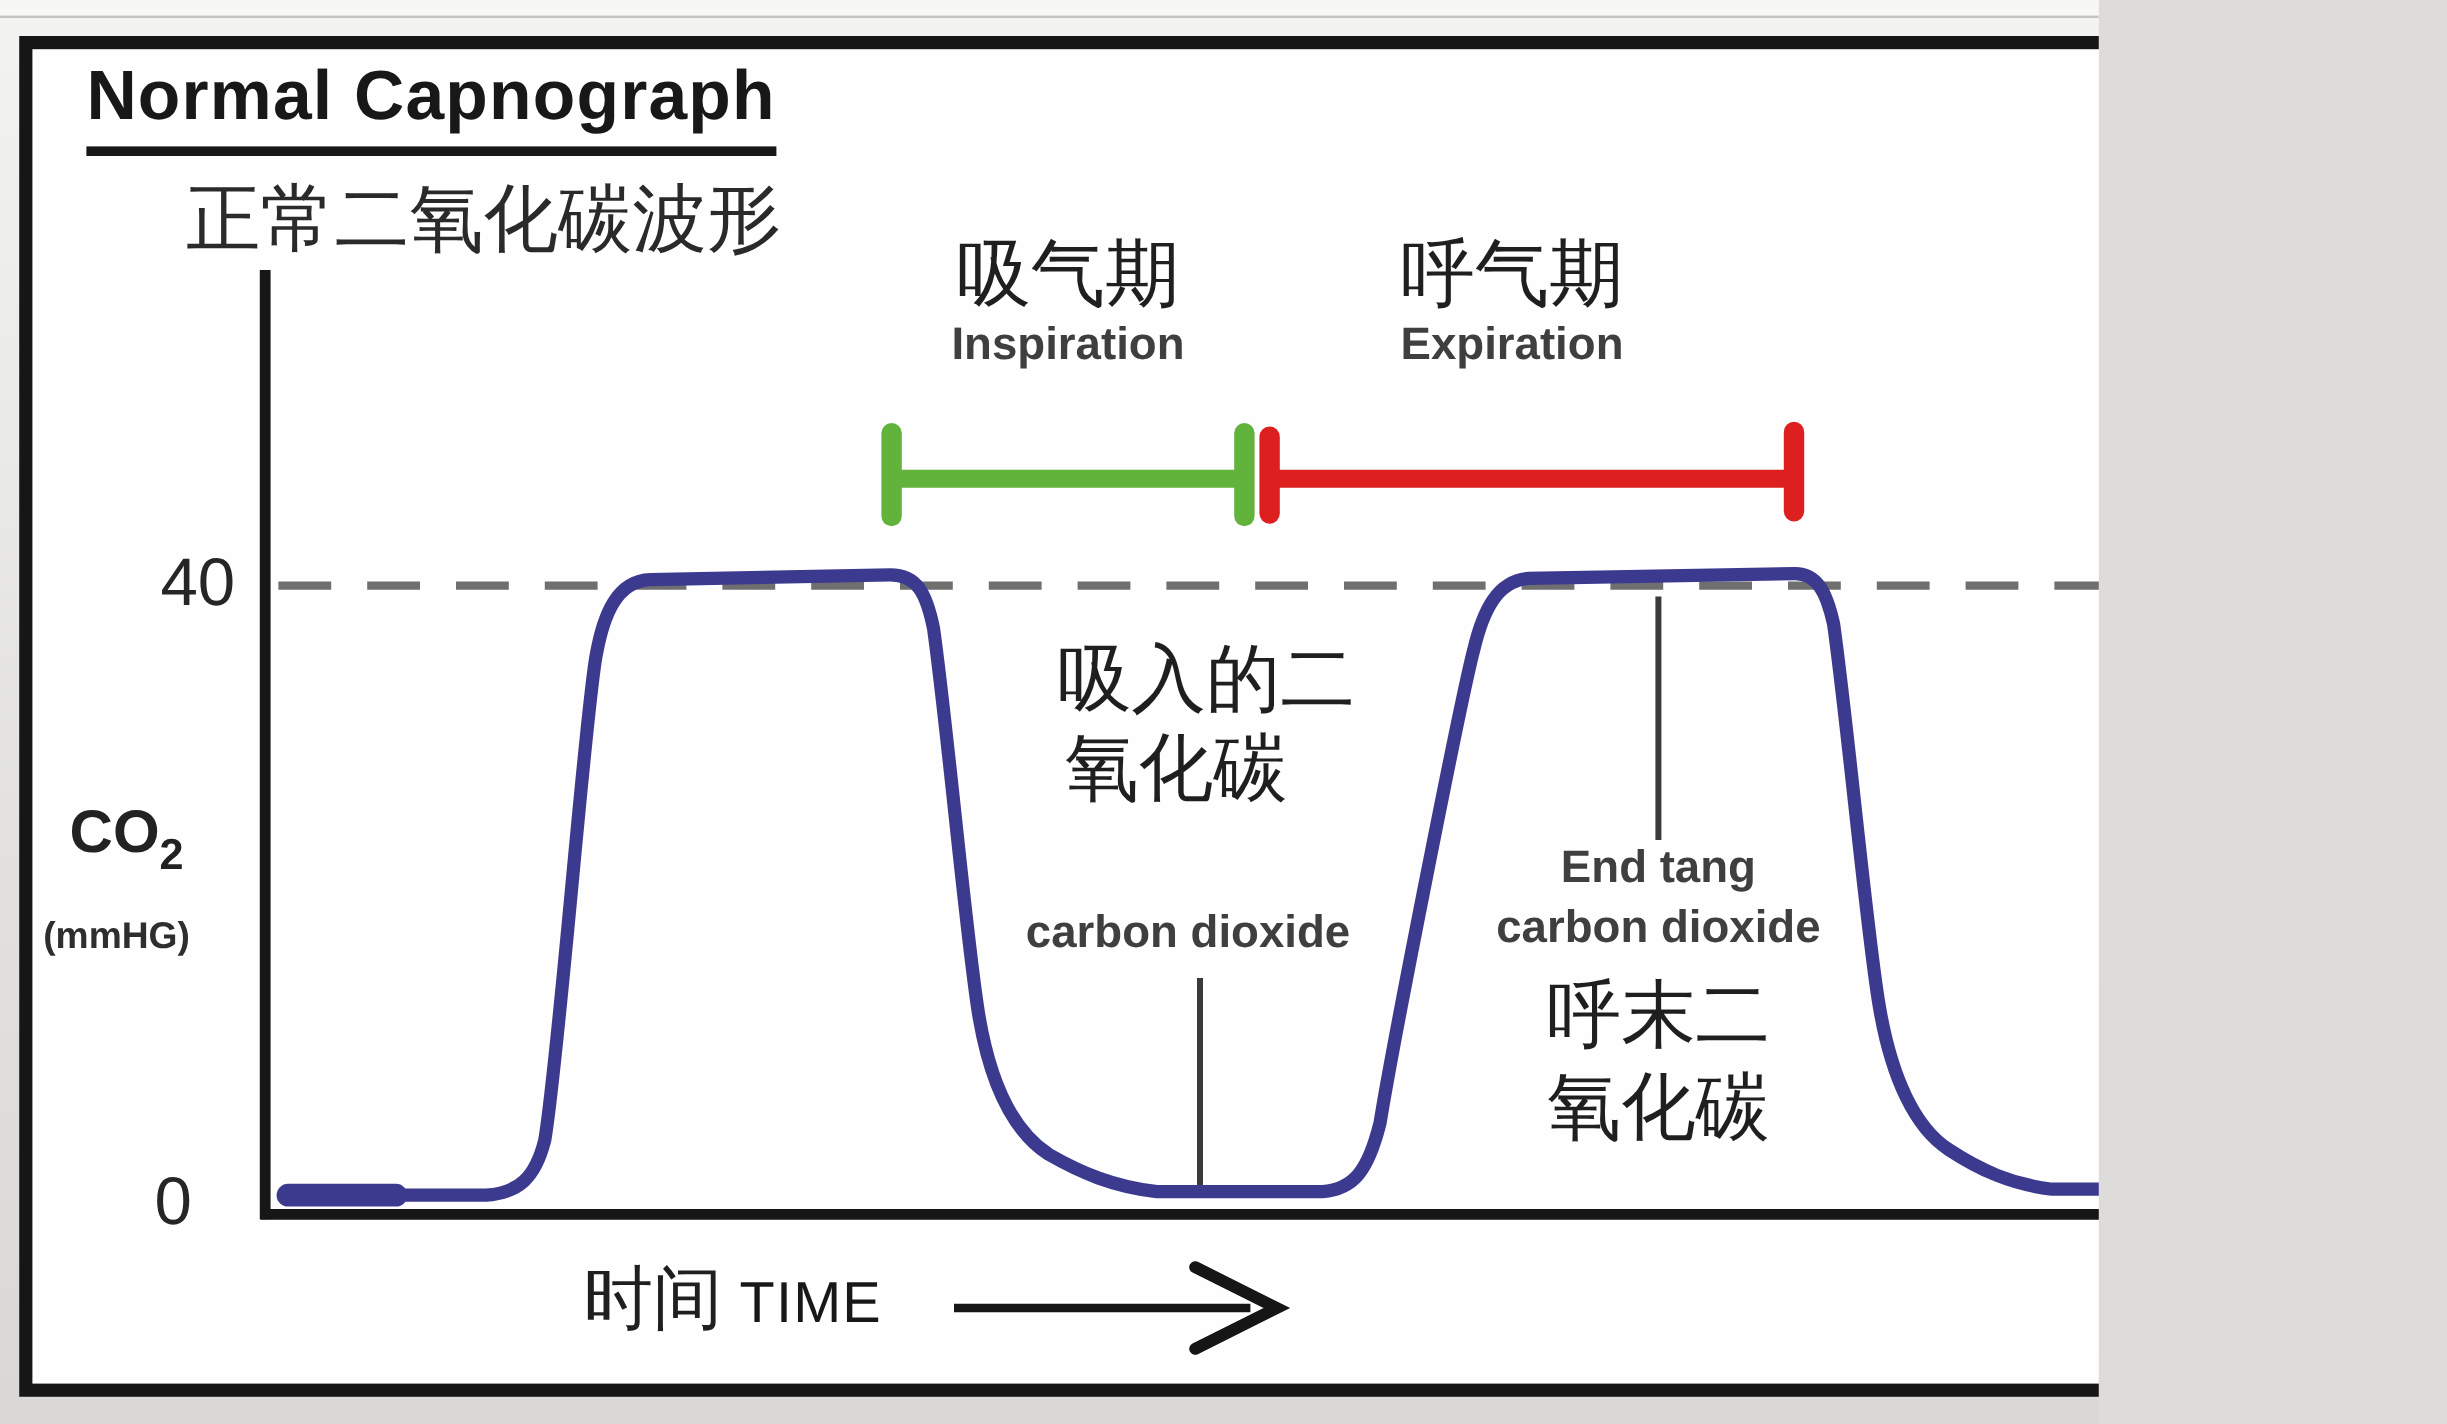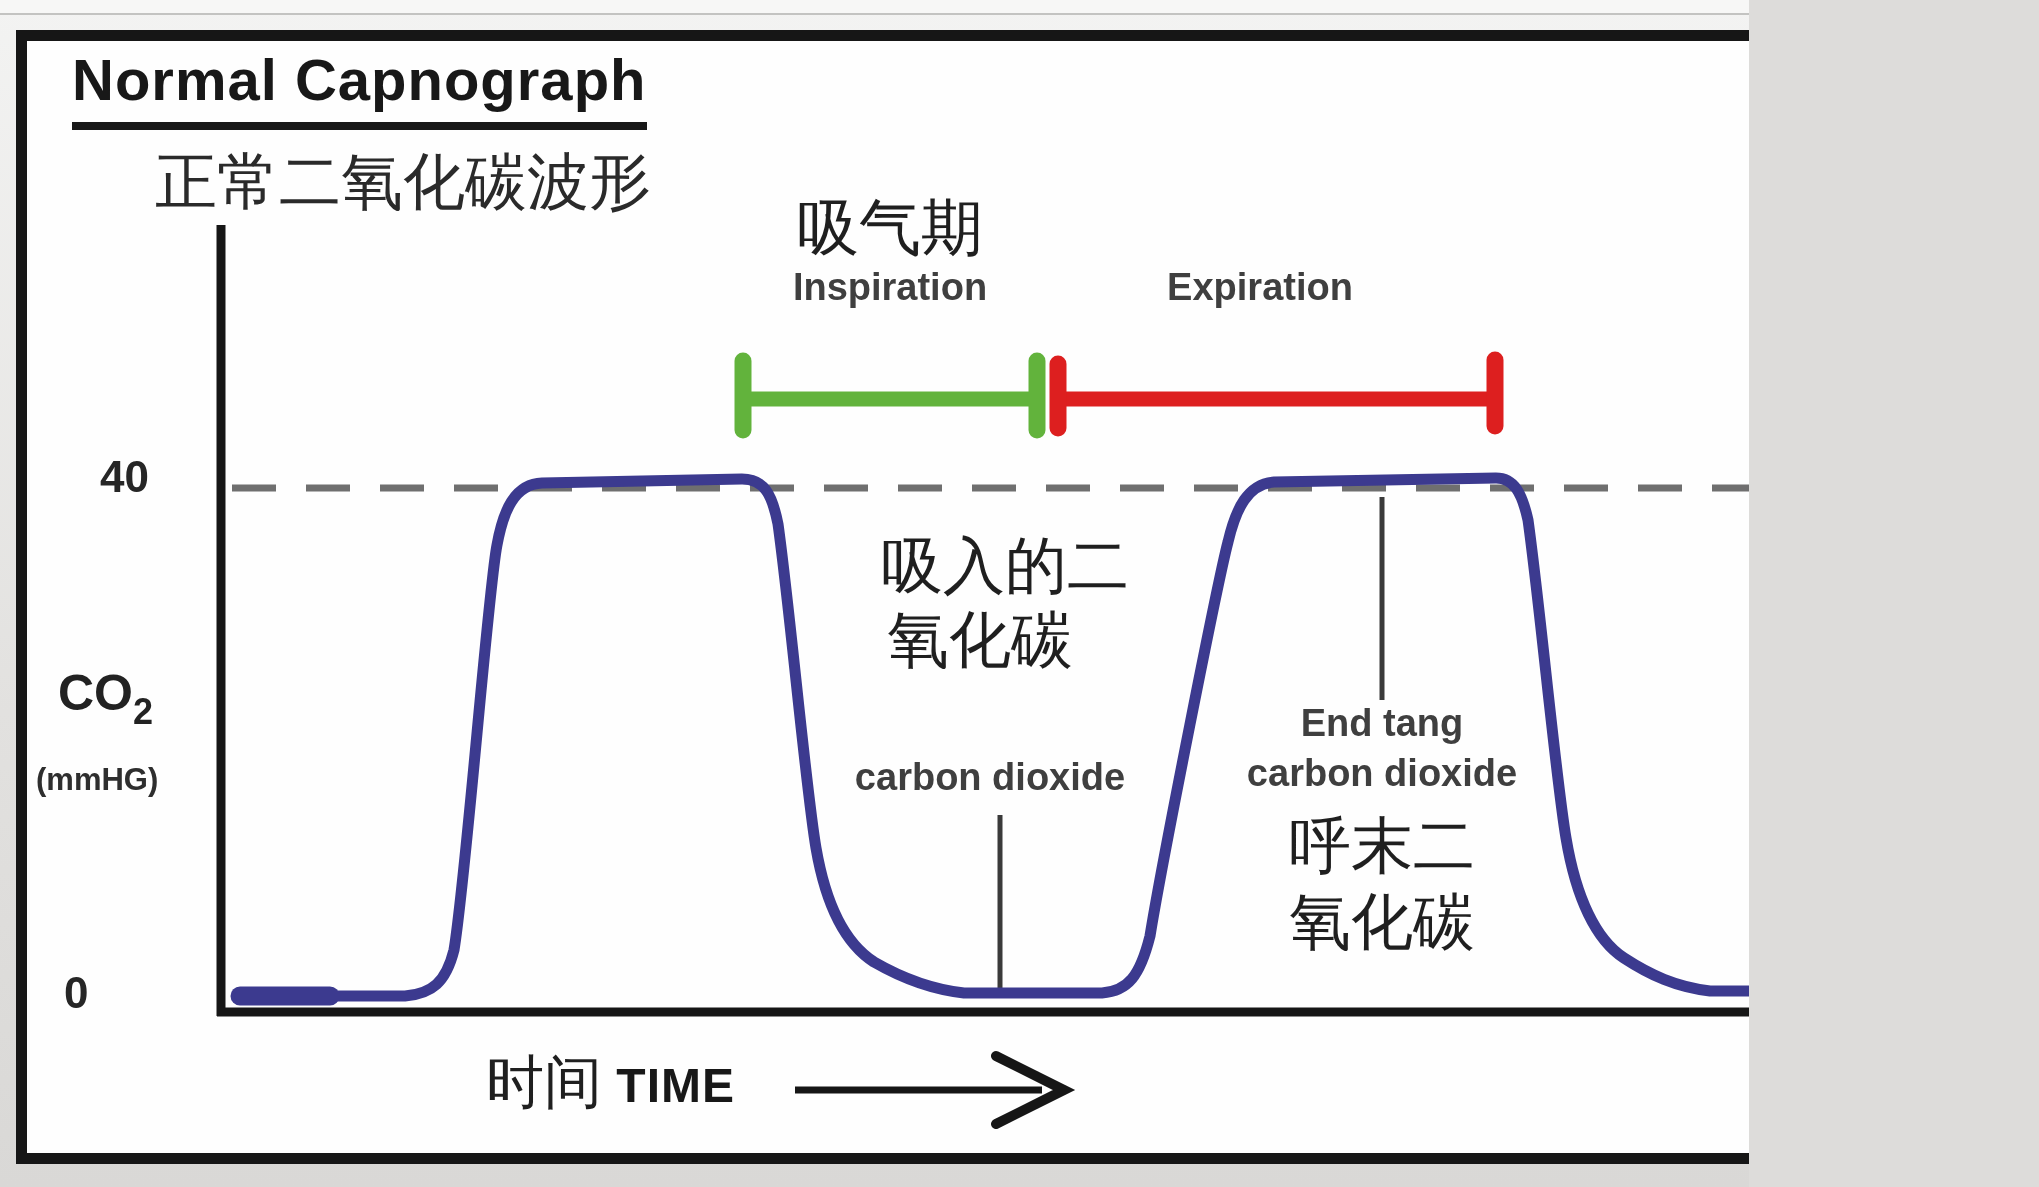--- a/index.html
+++ b/index.html
@@ -11,27 +11,27 @@
   .frame{position:absolute;left:16px;top:30px;width:1954px;height:1112px;
         background:#fefefe;border:11px solid #161616;}
   svg.overlay{position:absolute;left:0;top:0;width:2039px;height:1187px;pointer-events:none;}
   .abs{position:absolute;white-space:nowrap;}
   .page-title{left:72px;top:46px;font-size:58px;font-weight:800;letter-spacing:1px;
         color:#181818;border-bottom:8px solid #181818;padding-bottom:9px;}
   .cn-title{left:155px;top:140px;font-size:62px;color:#2a2a2a;}
   .cn{font-size:62px;color:#1f1f1f;text-align:center;width:320px;}
   .cn-sm{font-size:62px;color:#1f1f1f;text-align:center;width:320px;}
   .en-label{font-size:38px;font-weight:700;color:#3f3f3f;text-align:center;width:320px;}
-  .tick{font-size:44px;font-weight:700;color:#262626;width:96px;}
+  .tick{font-size:56px;font-weight:400;color:#262626;text-align:right;width:96px;}
   .co2{left:58px;top:664px;font-size:50px;font-weight:700;color:#222;}
   .co2 .sub{font-size:36px;vertical-align:-14px;font-weight:700;}
   .mmhg{left:36px;top:762px;font-size:31px;font-weight:700;color:#2e2e2e;}
   .time-label{left:445px;top:1044px;}
   .time-label .zh{font-size:58px;color:#1f1f1f;margin-left:41px;}
-  .time-label .en{font-size:48px;font-weight:700;color:#181818;letter-spacing:1px;}
+  .time-label .en{font-size:48px;font-weight:400;color:#181818;letter-spacing:1px;}
   .signature-box{left:1842px;top:928px;width:220px;height:235px;}
   .signature{position:absolute;left:30px;top:80px;display:inline-block;
         transform:rotate(-78deg);transform-origin:center;
         font-family:"DejaVu Serif", serif;font-style:italic;font-weight:700;
         font-size:46px;color:#141414;text-decoration:underline;text-underline-offset:6px;}
 </style>
 </head>
 <body>
 
 <div class="page">
@@ -90,20 +90,21 @@
   <div class="abs page-title">Normal Capnograph</div>
   <div class="abs cn-title">正常二氧化碳波形</div>
 
   <div class="abs tick" style="left:100px;top:452px;">40</div>
   <div class="abs tick" style="left:64px;top:968px;">0</div>
   <div class="abs co2"><span>CO</span><span class="sub">2</span></div>
   <div class="abs mmhg">(mmHG)</div>
 
   <div class="abs cn" style="left:730px;top:186px;">吸气期</div>
   <div class="abs en-label" style="left:730px;top:266px;">Inspiration</div>
+  <div class="abs cn" style="left:1100px;top:186px;">呼气期</div>
   <div class="abs en-label" style="left:1100px;top:266px;">Expiration</div>
 
   <div class="abs cn-sm" style="left:845px;top:524px;">吸入的二</div>
   <div class="abs cn-sm" style="left:820px;top:598px;">氧化碳</div>
   <div class="abs en-label" style="left:830px;top:756px;">carbon dioxide</div>
 
   <div class="abs en-label" style="left:1222px;top:702px;">End tang</div>
   <div class="abs en-label" style="left:1222px;top:752px;">carbon dioxide</div>
   <div class="abs cn-sm" style="left:1222px;top:804px;">呼末二</div>
   <div class="abs cn-sm" style="left:1222px;top:880px;">氧化碳</div>

